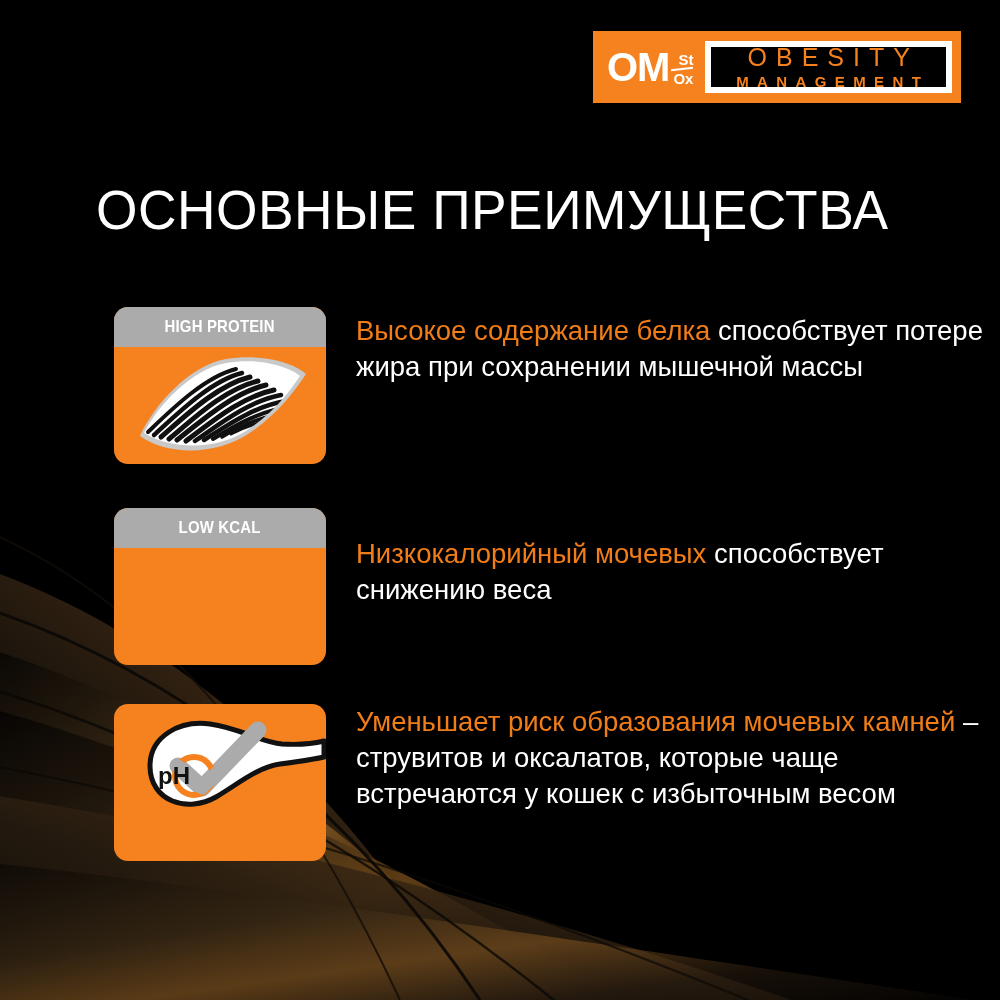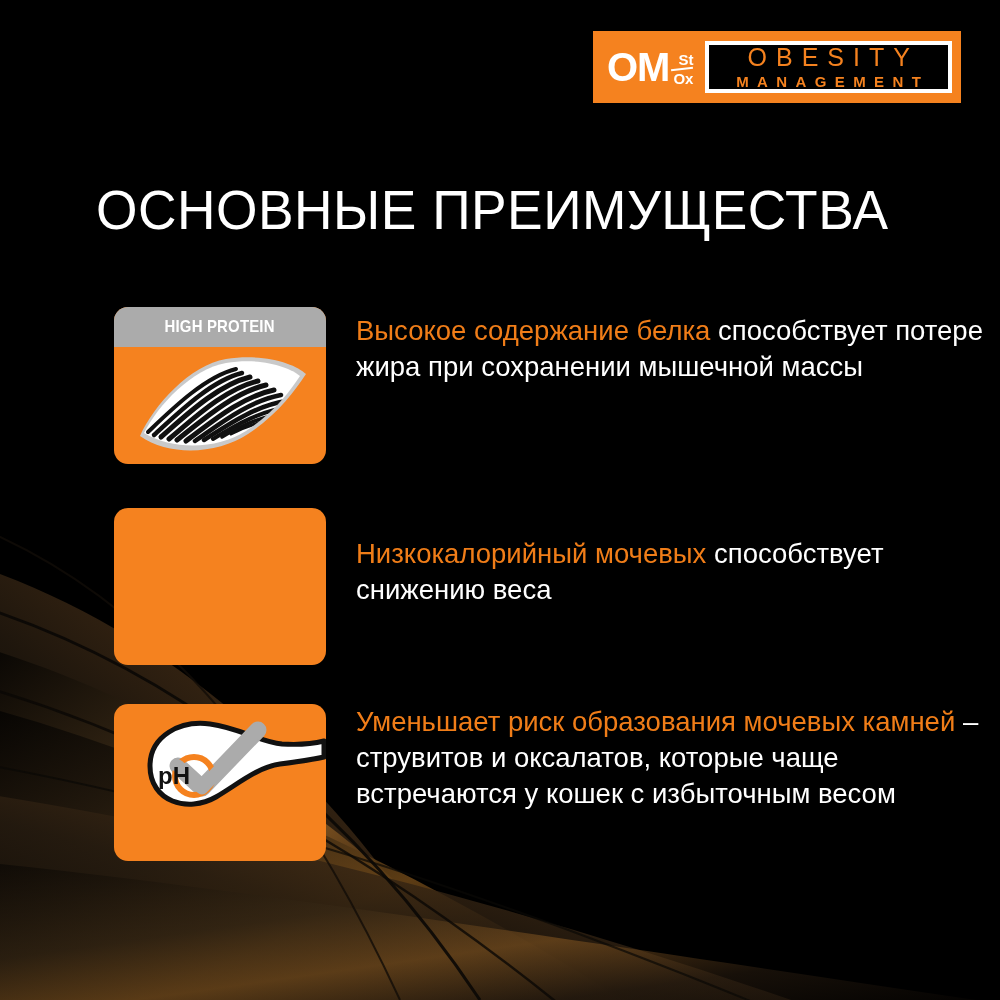--- a/index.html
+++ b/index.html
@@ -67,21 +67,21 @@
     background:#ffffff;
     margin:1px 0;
     transform:rotate(-7deg);
   }
   .logo-box{
     margin-left:12px;
     margin-right:9px;
     flex:1;
     height:52px;
     background:#000;
-    border:4px solid #ffffff;
+    border:6px solid #ffffff;
     box-sizing:border-box;
     display:flex;
     flex-direction:column;
     justify-content:center;
     align-items:center;
   }
   .logo-box .ob{
     color:#F5821F;
     font-size:25px;
     letter-spacing:9px;
@@ -272,20 +272,23 @@
           </svg>
         </div>
       </div>
       <div class="txt txt-1">
         <span class="hl">Высокое содержание белка</span><span> способствует потере жира при сохранении мышечной массы</span>
       </div>
     </div>
 
     <div class="row row-2">
       <div class="card">
+        <div class="card-header">
+          <span>LOW KCAL</span>
+        </div>
       </div>
       <div class="txt txt-2">
         <span class="hl">Низкокалорийный мочевых</span><span> способствует снижению веса</span>
       </div>
     </div>
 
     <div class="row row-3">
       <div class="card">
         <div class="card-art">
           <svg viewBox="0 0 212 117">

